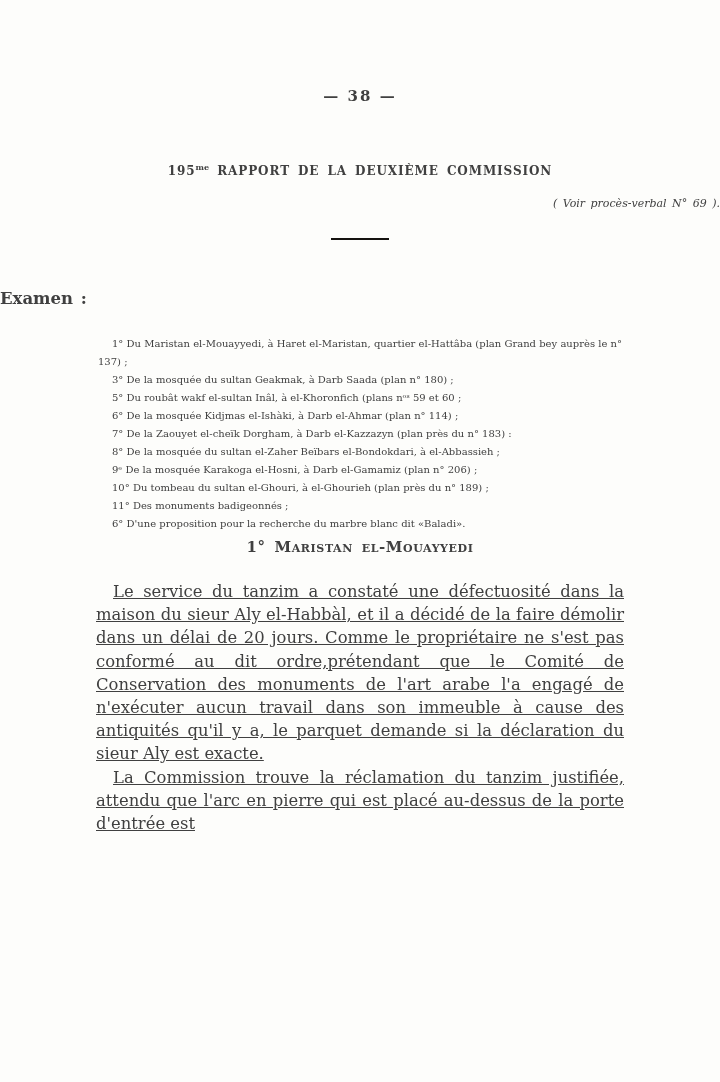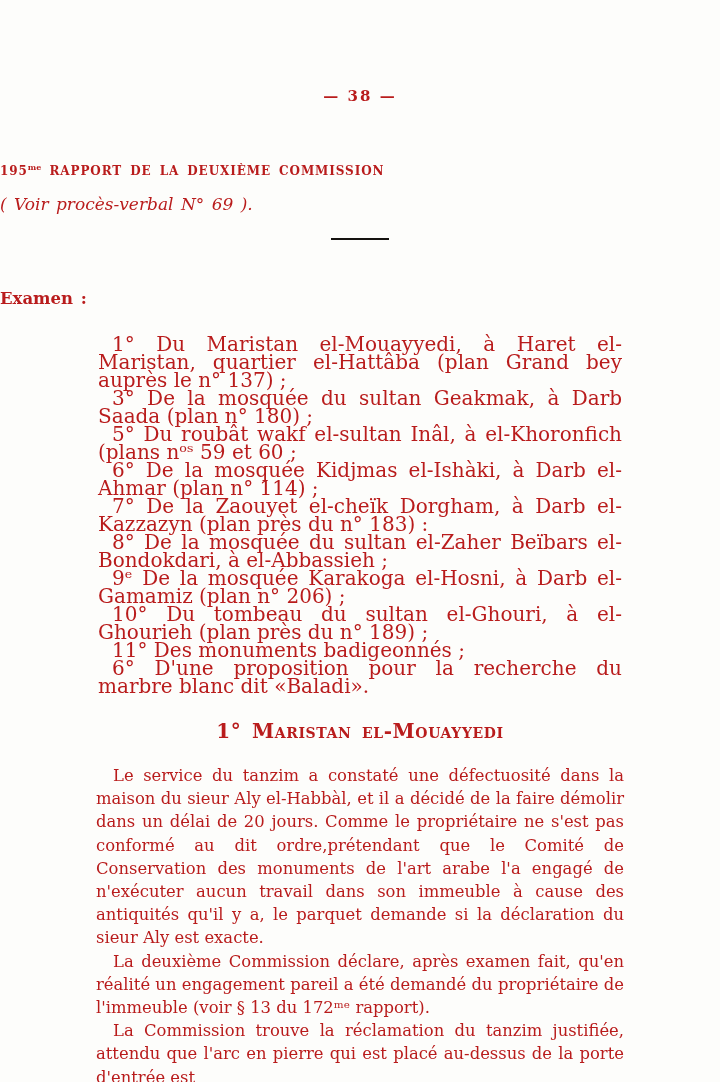--- a/index.html
+++ b/index.html
@@ -6,98 +6,99 @@
     margin: 0;
     padding: 0;
     background: #e9e9e6;
   }
   .sheet {
     position: relative;
     width: 720px;
     height: 1082px;
     margin: 0 auto;
     background: #fdfdfb;
-    color: #b91c1c;
+    color: #404040;
     font-family: "DejaVu Serif", "Liberation Serif", serif;
     overflow: hidden;
     box-sizing: border-box;
     padding-top: 88px;
   }
   .pageno {
     text-align: center;
     font-size: 15px;
     font-weight: bold;
     letter-spacing: 2px;
     line-height: 16px;
   }
   .title {
     margin-top: 56px;
-    text-align: left;
+    text-align: center;
     font-weight: bold;
     font-size: 12px;
     letter-spacing: 0.9px;
     line-height: 14px;
     word-spacing: 3px;
   }
   .title sup {
     font-size: 8px;
     letter-spacing: 0;
   }
   .subtitle {
     margin-top: 19px;
-    text-align: left;
+    text-align: right;
     font-style: italic;
-    font-size: 17px;
+    font-size: 11px;
     line-height: 14px;
     word-spacing: 2px;
   }
   .rule {
     width: 58px;
     height: 0;
     border-top: 2.5px solid #15120f;
     margin: 27px auto 0 auto;
   }
   .examen-heading {
     margin-top: 50px;
     text-align: left;
     font-weight: bold;
     font-size: 16.5px;
     line-height: 18px;
     word-spacing: 2px;
   }
   .list {
     width: 524px;
     margin: 27px auto 0 auto;
-    font-size: 20px;
+    font-size: 10px;
     line-height: 18px;
     text-align: justify;
   }
   .list p {
     margin: 0;
     text-indent: 14px;
     font-weight: 500;
   }
   .section-heading {
-    margin-top: 27px;
+    margin-top: 5px;
     text-align: center;
     font-weight: bold;
-    font-size: 20px;
+    font-size: 15px;
     line-height: 18px;
     letter-spacing: 0.6px;
     word-spacing: 3px;
   }
   .section-heading .sc {
     font-variant: small-caps;
   }
   .bodytext {
     width: 528px;
     margin: 24px auto 16px auto;
     font-size: 16.4px;
     line-height: 23.2px;
     text-align: justify;
+    text-decoration: underline;
   }
   .bodytext p {
     margin: 0;
     text-indent: 17px;
   }
 </style>
 </head>
 <body>
 
 <div class="sheet">
@@ -127,17 +128,16 @@
     <p>6° D'une proposition pour la recherche du marbre blanc dit «Baladi».</p>
   </div>
 
   <div class="section-heading">
     <span>1°</span>
     <span class="sc">Maristan el-Mouayyedi</span>
   </div>
 
   <div class="bodytext">
     <p>Le service du tanzim a constaté une défectuosité dans la maison du sieur Aly el-Habbàl, et il a décidé de la faire démolir dans un délai de 20 jours. Comme le propriétaire ne s'est pas conformé au dit ordre,prétendant que le Comité de Conservation des monuments de l'art arabe l'a engagé de n'exécuter aucun travail dans son immeuble à cause des antiquités qu'il y a, le parquet demande si la déclaration du sieur Aly est exacte.</p>
-    <p>La deuxième Commission déclare, après examen fait, qu'en réalité un engagement pareil a été demandé du propriétaire de l'immeuble (voir § 13 du 172ᵐᵉ rapport).</p>
     <p>La Commission trouve la réclamation du tanzim justifiée, attendu que l'arc en pierre qui est placé au-dessus de la porte d'entrée est</p>
   </div>
 
 </div>
 
 </body></html>

